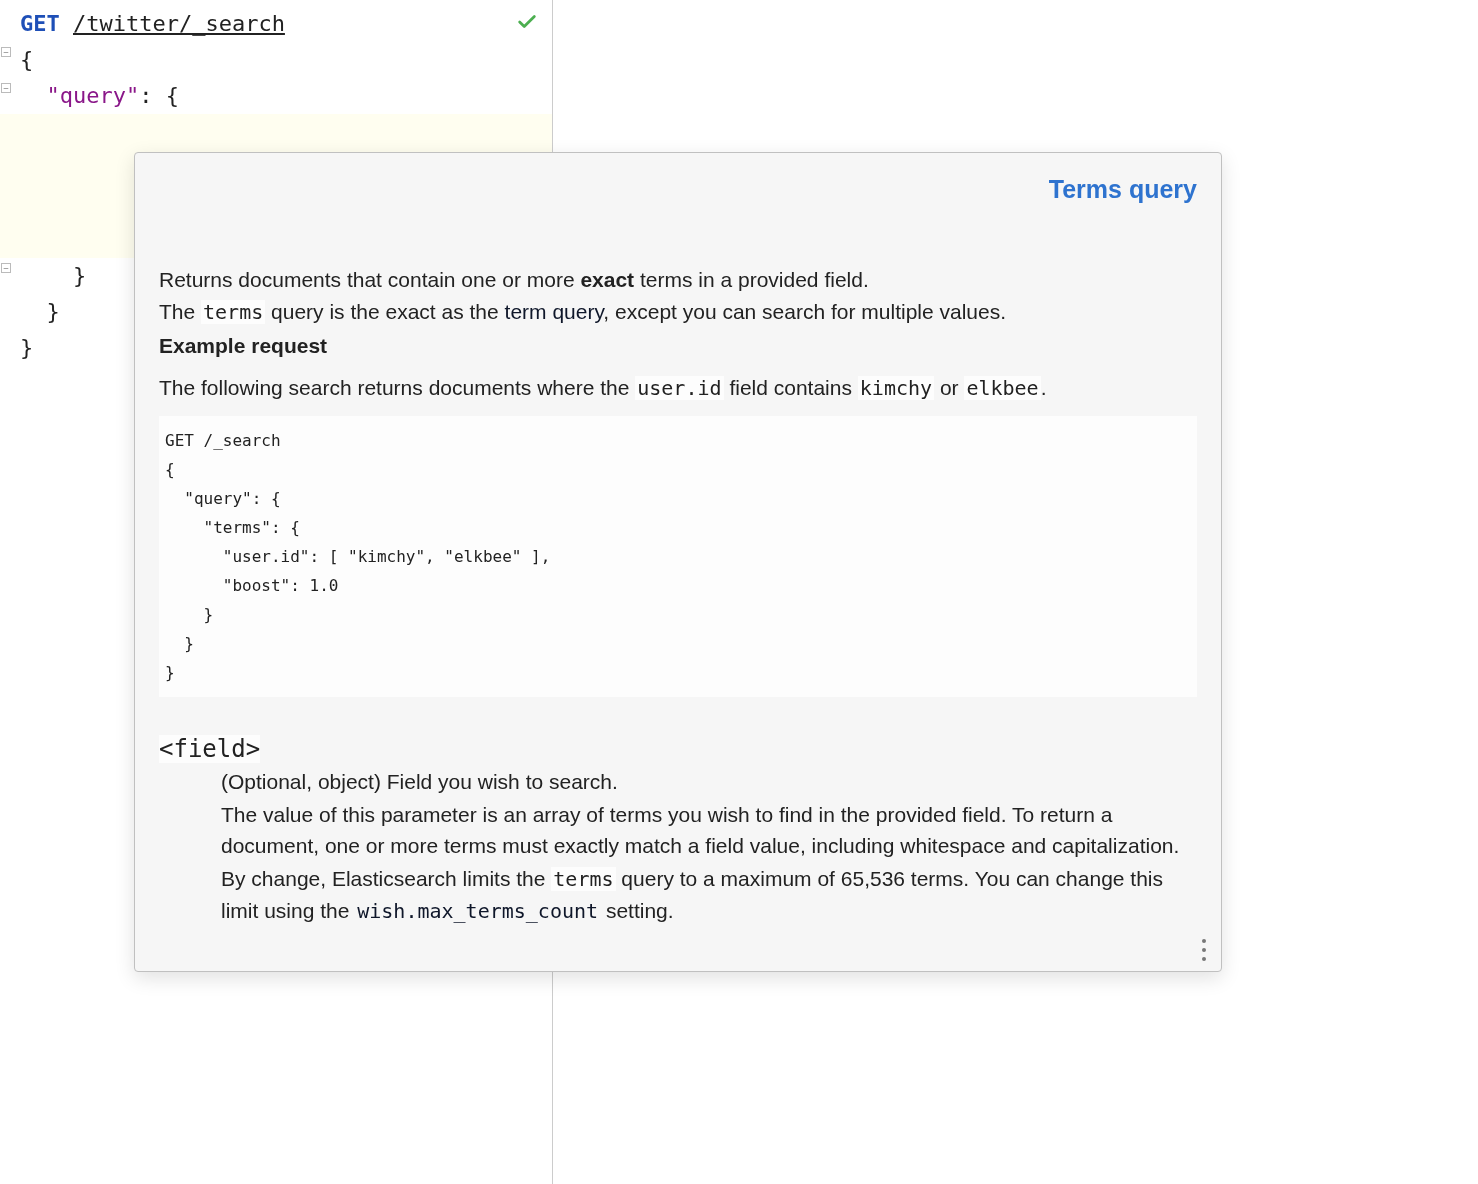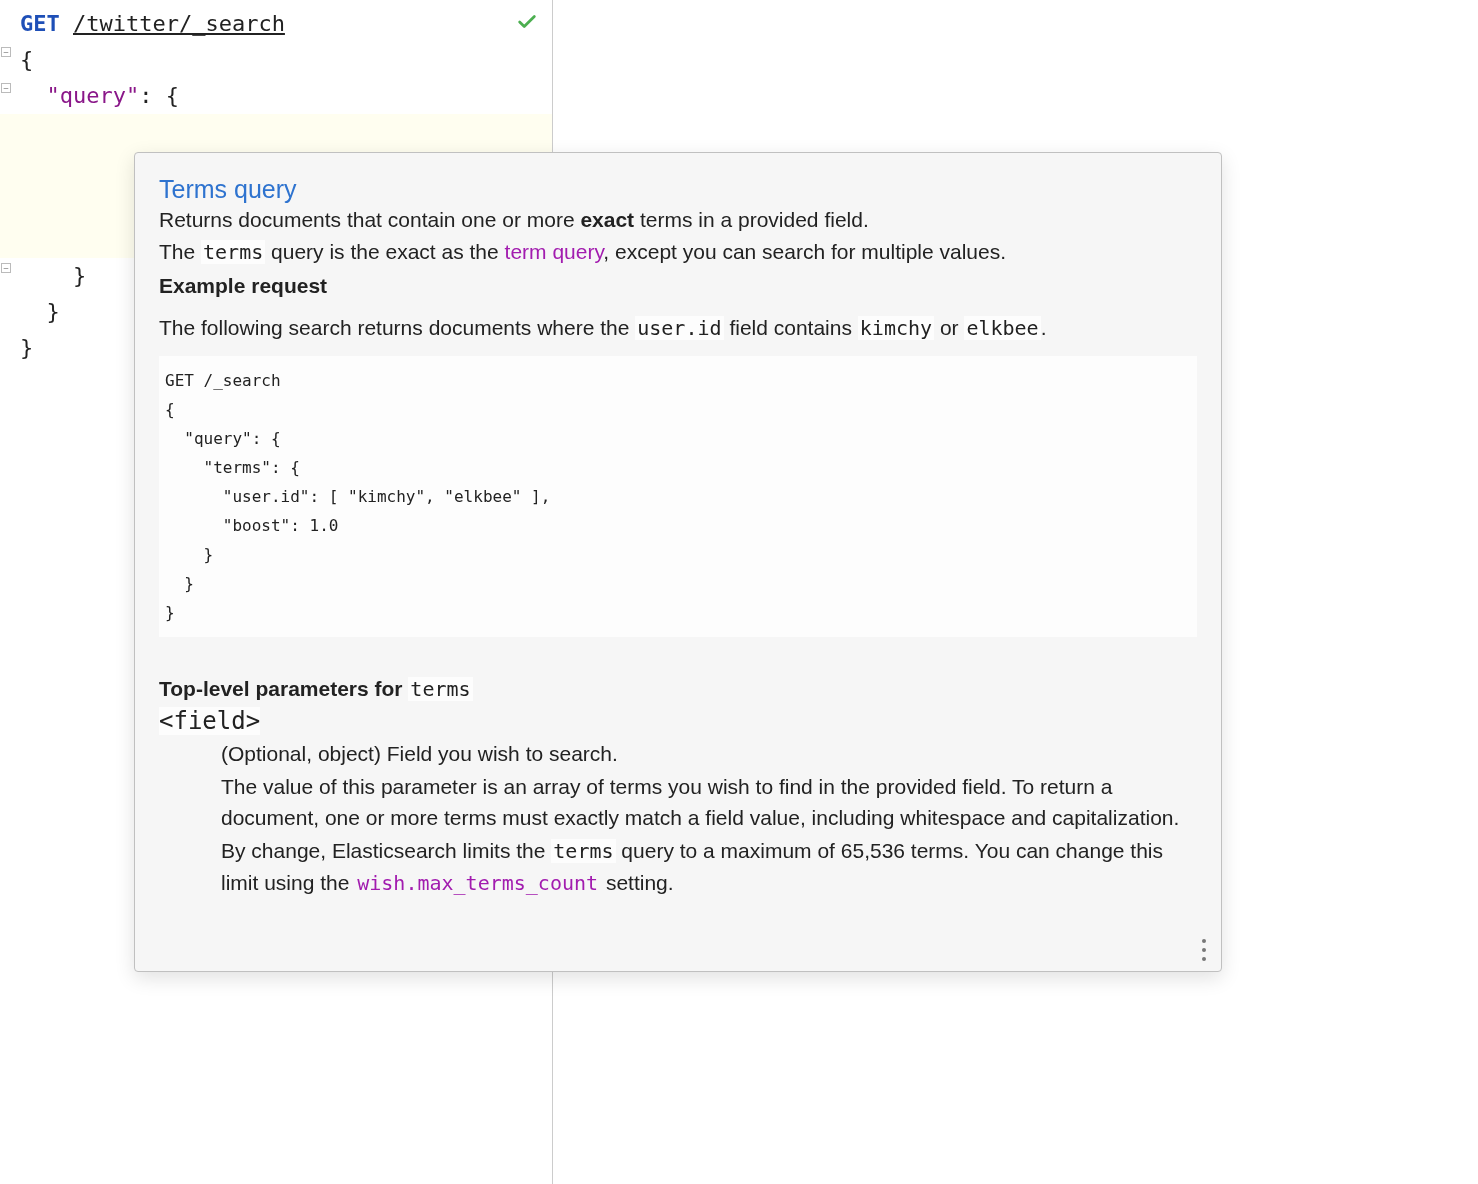--- a/index.html
+++ b/index.html
@@ -81,36 +81,38 @@
     background: #f6f6f6;
     border: 1px solid #c0c0c0;
     border-radius: 4px;
     box-shadow: 0 6px 20px rgba(0,0,0,0.12);
     padding: 22px 24px 18px 24px;
     overflow: hidden;
   }
   .doc-title {
     color: #2e73cf;
     font-size: 25px;
-    font-weight: 400;
+    font-weight: 700;
+    margin-bottom: 60px;
+    text-align: right;
   }
   .doc-body {
     font-size: 21px;
     line-height: 32px;
     color: #222;
   }
   .doc-body p { margin: 0; }
   .doc-body strong { font-weight: 700; }
   .doc-body .mono {
     font-family: "Menlo","Monaco","Consolas",monospace;
     background: #fdfdfd;
     padding: 0 2px;
     font-size: 20px;
   }
-  .doc-body a.link { color: #a21caf; text-decoration: none; }
+  .doc-body a.link { color: #0f172a; text-decoration: none; }
   .doc-body .section-head {
     font-weight: 700;
     margin-top: 2px;
     margin-bottom: 10px;
   }
   .example-block {
     font-family: "Menlo","Monaco","Consolas",monospace;
     font-size: 16px;
     line-height: 29px;
     background: #fdfdfd;
@@ -217,23 +219,20 @@
     </p>
     <div class="example-block">GET /_search
 {
   "query": {
     "terms": {
       "user.id": [ "kimchy", "elkbee" ],
       "boost": 1.0
     }
   }
 }</div>
-    <p class="param-head">
-      <span>Top-level parameters for </span><span class="mono" style="font-weight:400;">terms</span>
-    </p>
     <p><span class="param-name">&lt;field&gt;</span></p>
     <div class="param-body">
       <p>(Optional, object) Field you wish to search.</p>
       <p>The value of this parameter is an array of terms you wish to find in the provided field. To return a document, one or more terms must exactly match a field value, including whitespace and capitalization.</p>
       <p>
         <span>By change, Elasticsearch limits the </span><span class="mono">terms</span><span> query to a maximum of 65,536 terms. You can change this limit using the </span><a class="link mono" style="background:transparent;">wish.max_terms_count</a><span> setting.</span>
       </p>
     </div>
   </div>
   <div class="more-icon">

